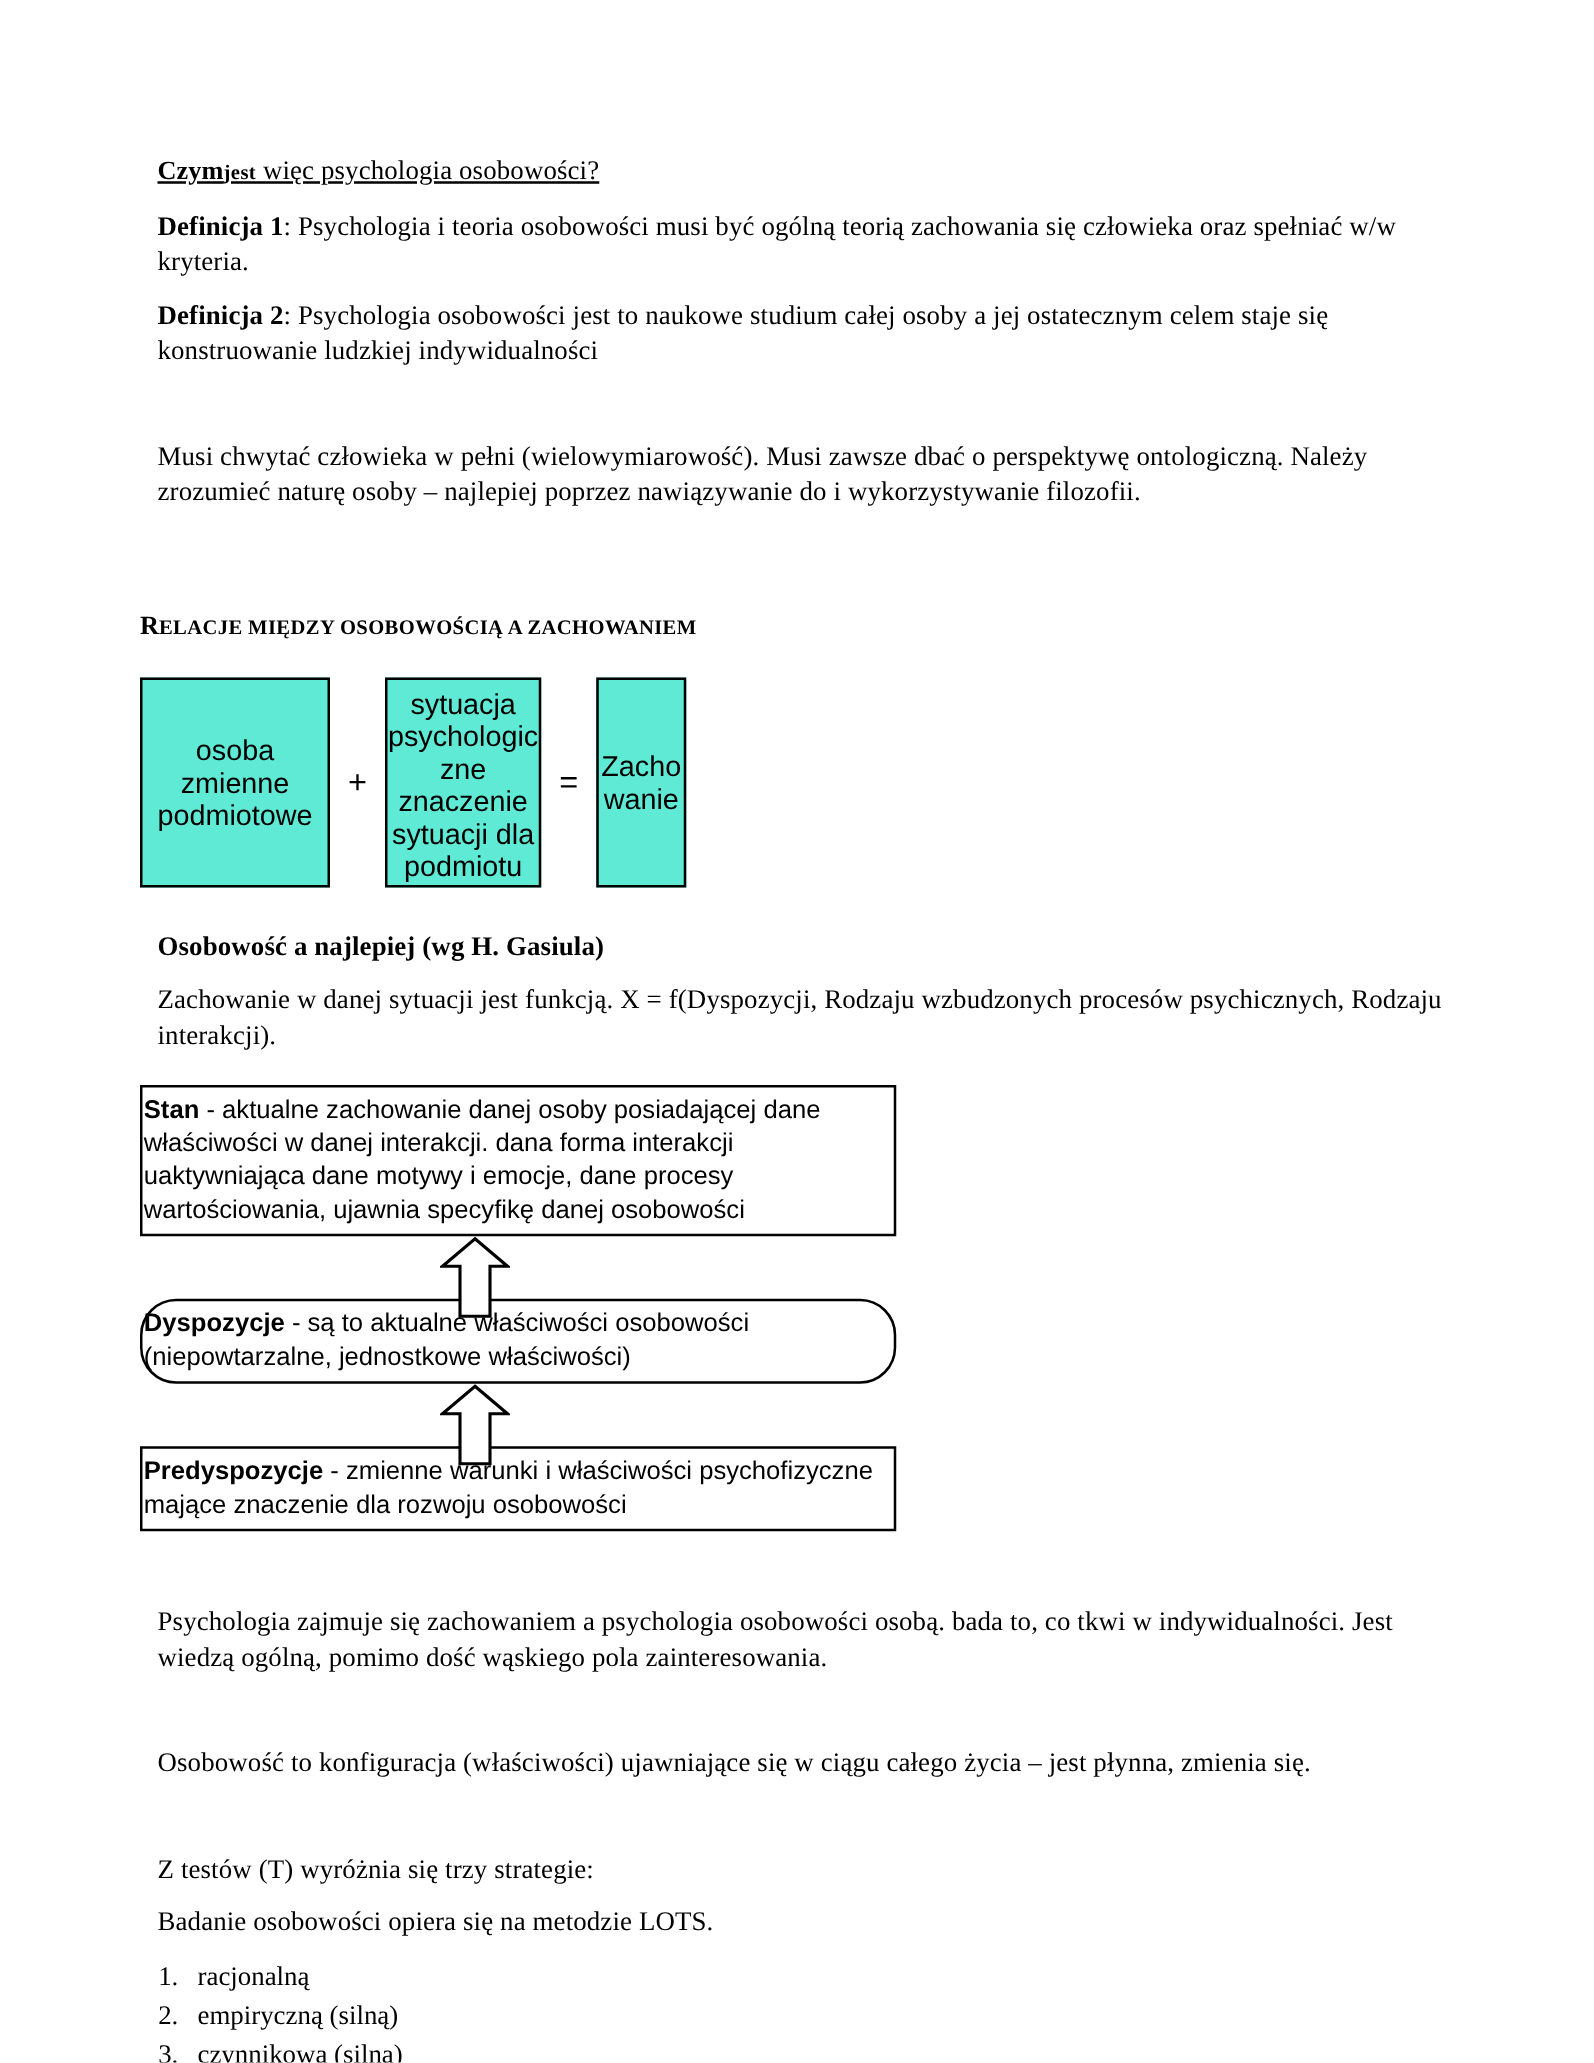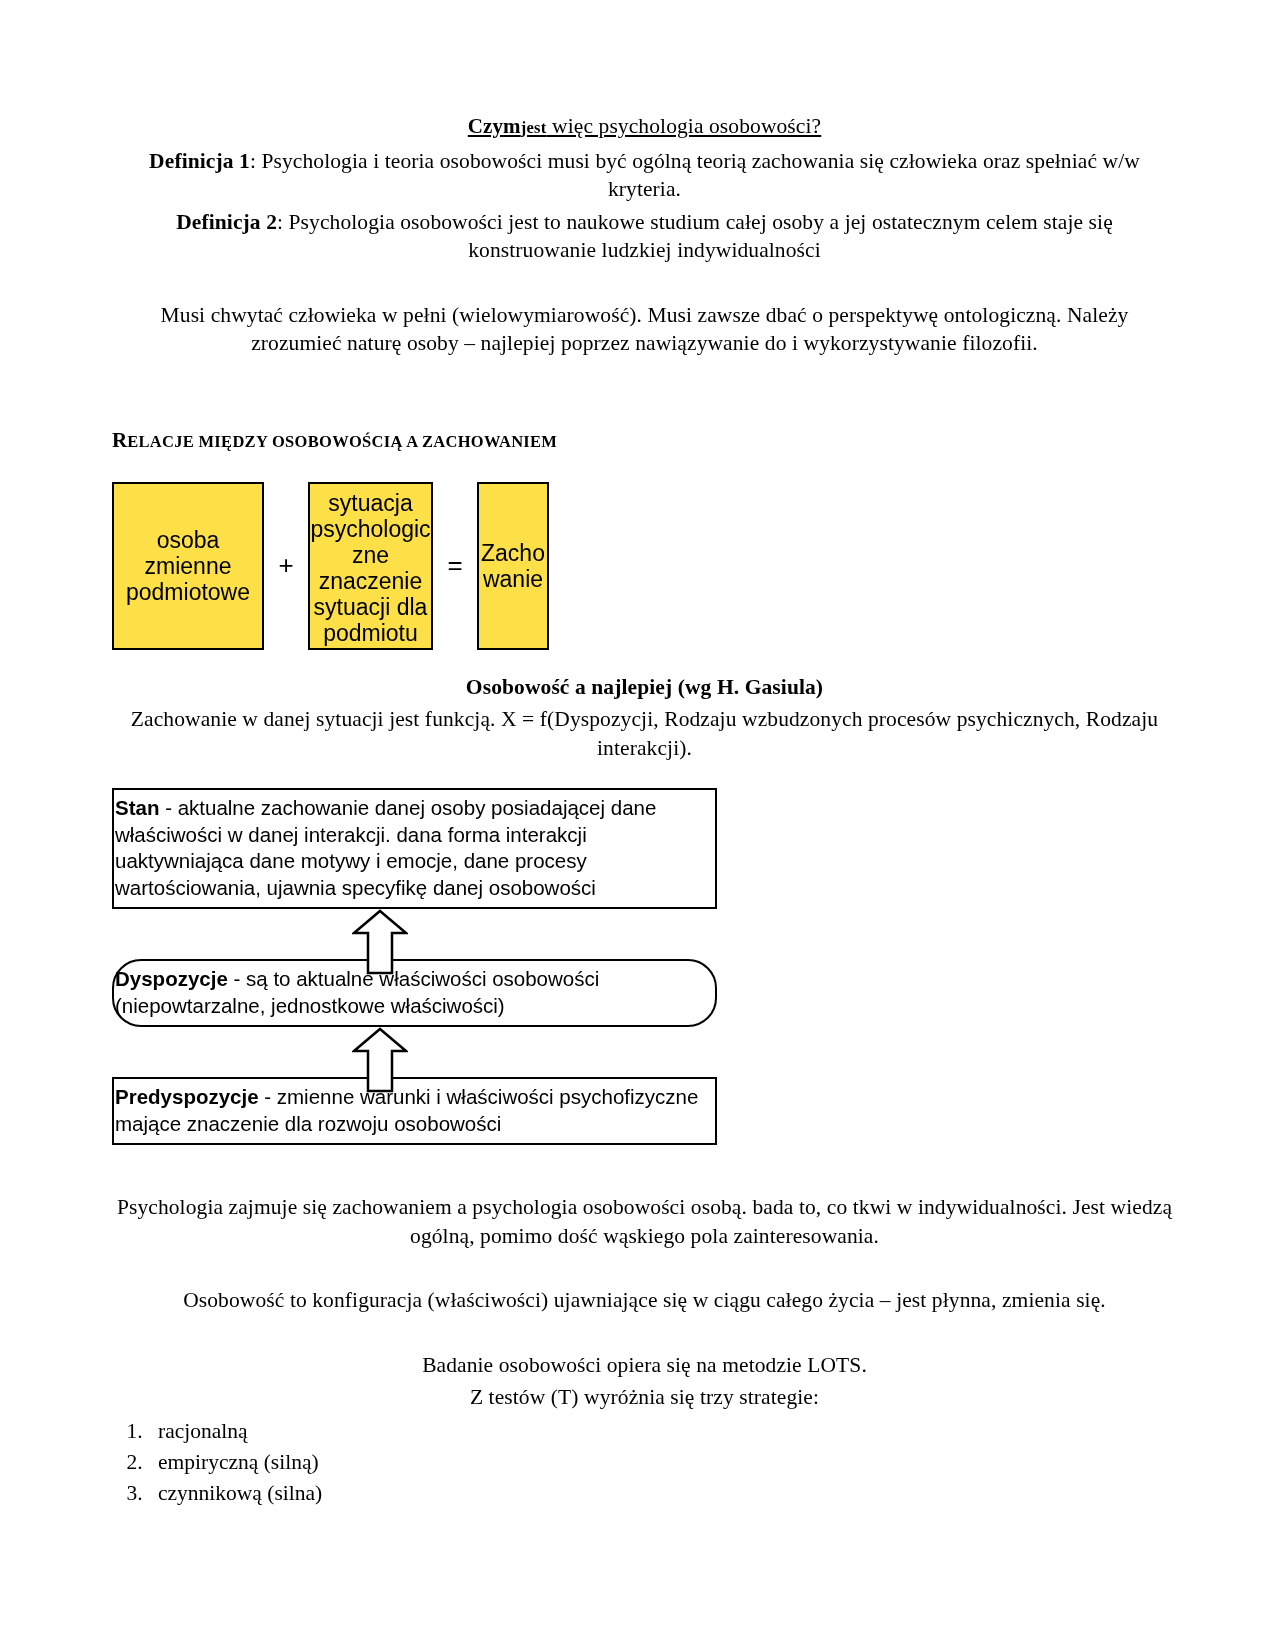--- a/index.html
+++ b/index.html
@@ -28,22 +28,21 @@
     top: 108px;
     width: 1065px;
   }
 
   
   .para {
     font-family: "Liberation Serif", serif;
     font-size: 21.5px;
     line-height: 28.5px;
     letter-spacing: 0.1px;
-    margin: 4px;
-    text-align: center;
+    margin: 14px;
   }
   .bold { font-weight: bold; }
   .underline { text-decoration: underline; }
 
   .head-caps {
     font-family: "Liberation Serif", serif;
     font-weight: bold;
     margin: 0;
   }
   .head-caps .big { font-size: 21px; }
@@ -62,21 +61,21 @@
   .eq-box {
     border: 2px solid #000;
     box-sizing: border-box;
     font-family: "Liberation Sans", sans-serif;
     font-size: 23px;
     line-height: 26px;
     text-align: center;
     display: flex;
     align-items: center;
     justify-content: center;
-    background: #fde047;
+    background: #5eead4;
     padding: 2px 4px;
     overflow: hidden;
   }
   .eq-box.b1 { width: 152px; height: 168px; }
   .eq-box.b2 { width: 125px; height: 168px; align-items: flex-start; padding-top: 6px;}
   .eq-box.b3 { width: 72px;  height: 168px; }
   .eq-op {
     font-family: "Liberation Sans", sans-serif;
     font-size: 26px;
     width: 44px;
@@ -206,22 +205,22 @@
     <div class="spacer-44"></div>
 
     <p class="para">Psychologia zajmuje się zachowaniem a psychologia osobowości osobą. bada to, co tkwi w indywidualności. Jest wiedzą ogólną, pomimo dość wąskiego pola zainteresowania.</p>
 
     <div class="spacer-28"></div>
 
     <p class="para">Osobowość to konfiguracja (właściwości) ujawniające się w ciągu całego życia – jest płynna, zmienia się.</p>
 
     <div class="spacer-28"></div>
 
+    <p class="para">Z testów (T) wyróżnia się trzy strategie:</p>
     <p class="para">Badanie osobowości opiera się na metodzie LOTS.</p>
-    <p class="para">Z testów (T) wyróżnia się trzy strategie:</p>
 
     <ol class="plain">
       <li>racjonalną</li>
       <li>empiryczną (silną)</li>
       <li>czynnikową (silna)</li>
     </ol>
 
   </div>
 </div>
 

